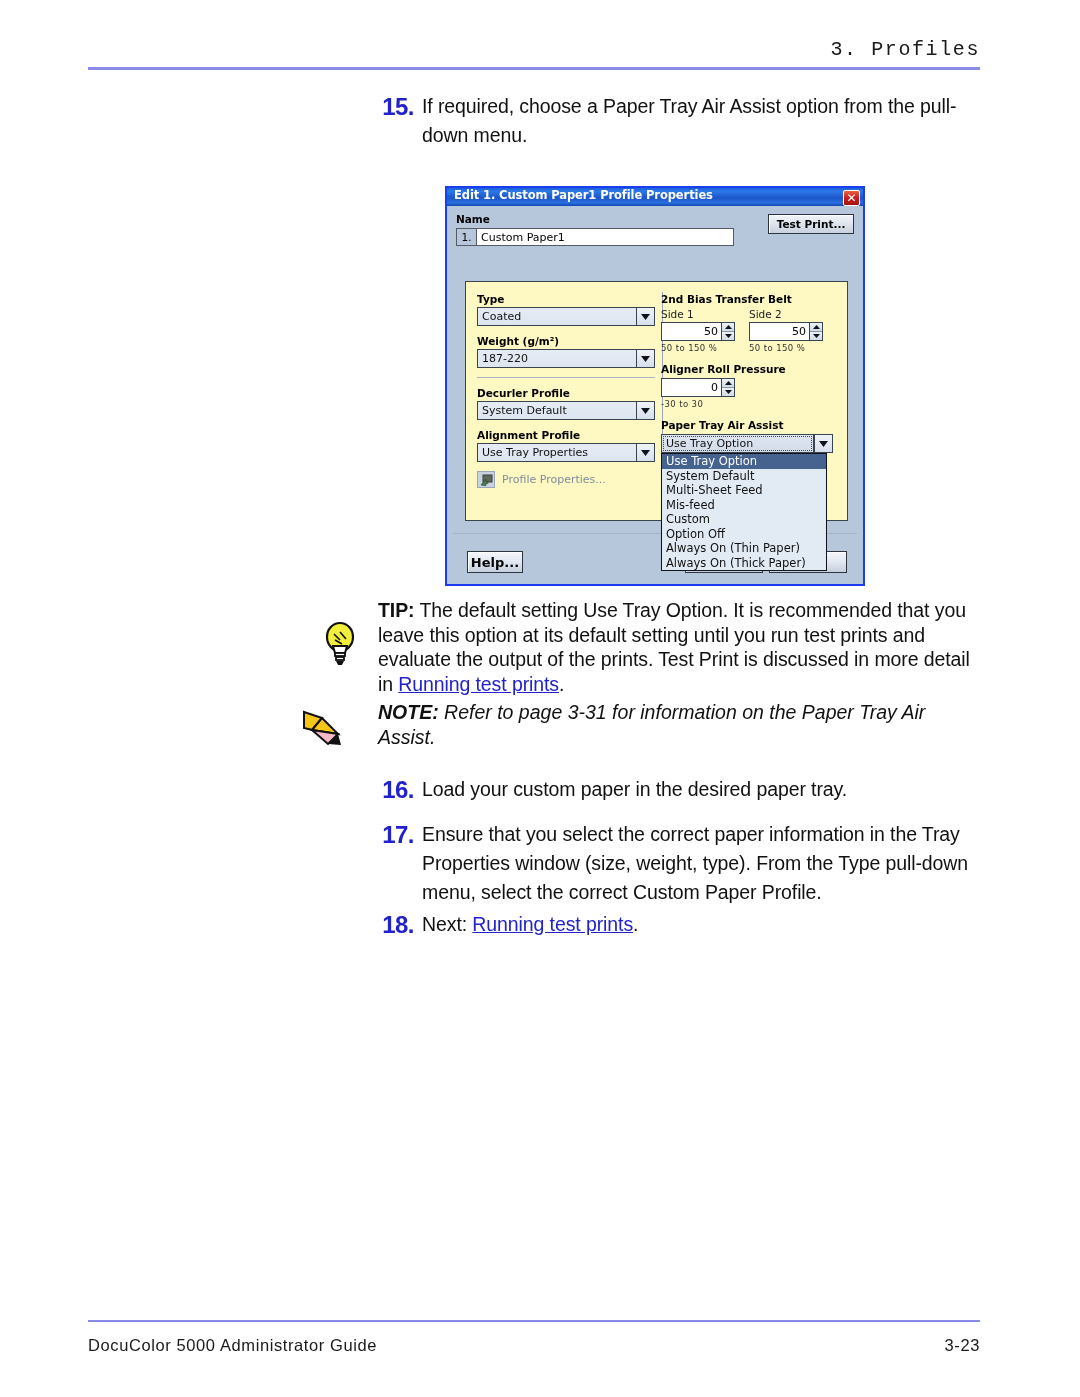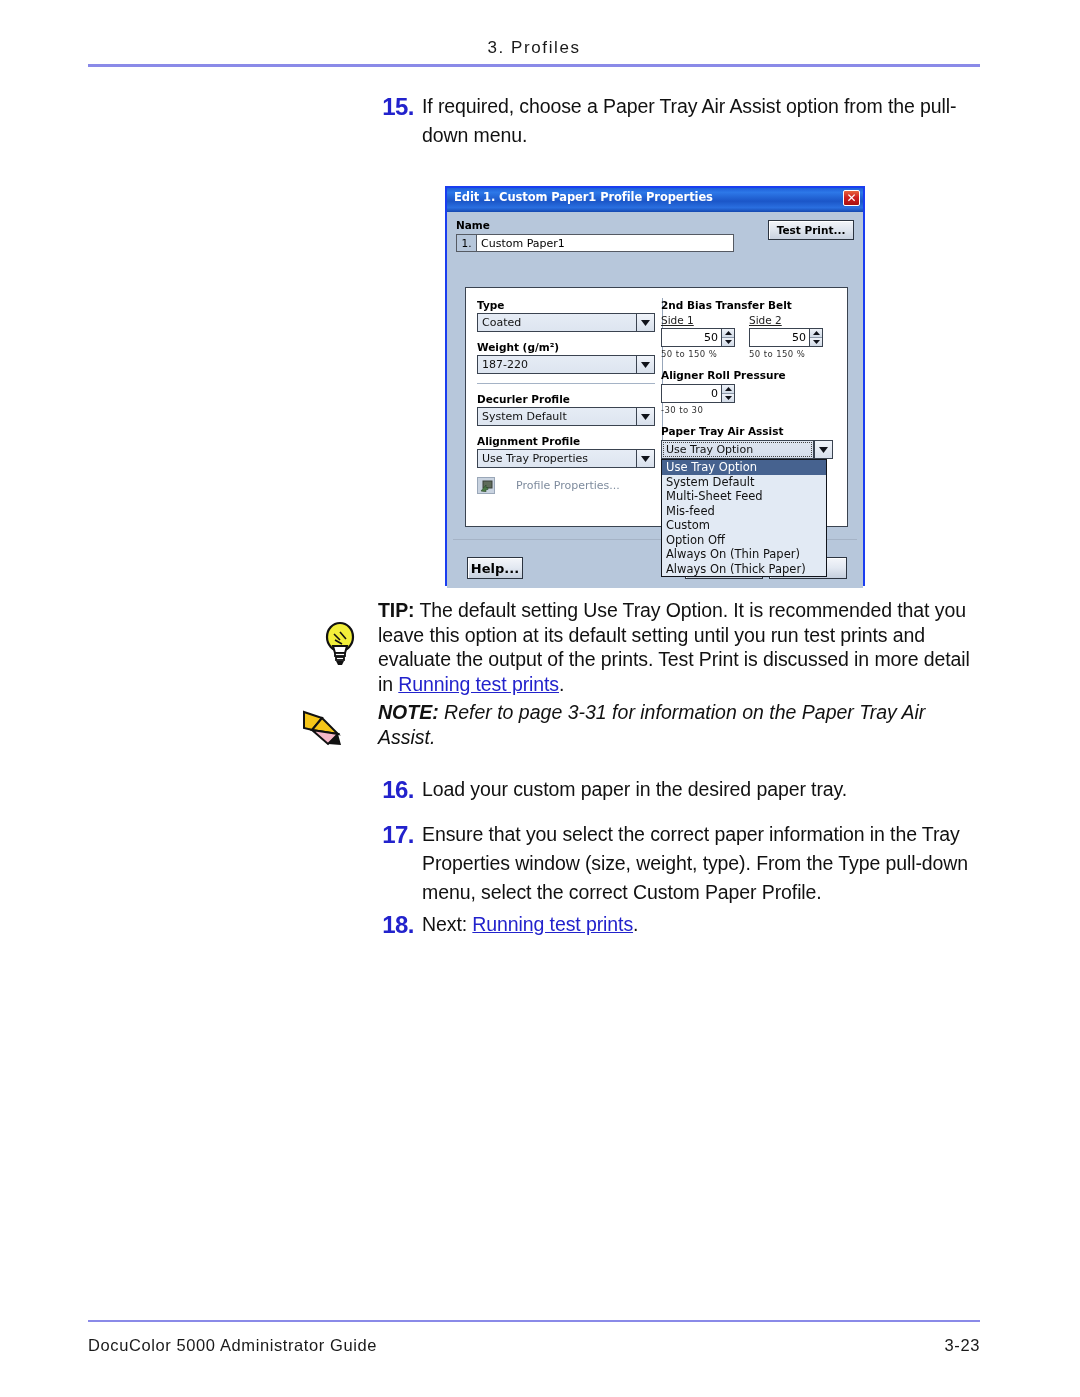--- a/index.html
+++ b/index.html
@@ -13,25 +13,25 @@
     position: relative;
     overflow: hidden;
   }
 
   
   .page-header {
     position: absolute;
     left: 88px; top: 38px; width: 892px;
   }
   .page-header-text {
-    text-align: center;
-    font-size: 17px;
+    text-align: right;
+    font-size: 20px;
     letter-spacing: 1.6px;
     color: #1a1a1a;
-    font-family: Liberation Sans, sans-serif;
+    font-family: Liberation Mono, monospace;
   }
   .rule {
     height: 2.5px;
     background: #8a8ae8;
     margin-top: 6px;
   }
 
   
   .step {
     position: absolute;
@@ -126,24 +126,24 @@
   
   .dialog {
     position: absolute;
     left: 445px; top: 186px;
     width: 420px; height: 400px;
     background: #b7c7db;
     border: 2px solid #1a3df0;
     font-family: "DejaVu Sans", "Liberation Sans", sans-serif;
   }
   .titlebar {
-    height: 24px;
+    height: 18px;
     background: linear-gradient(to bottom, #1d5fd8 0%, #2d78e8 18%, #1b56c8 55%, #2a6fe0 82%, #1448b0 100%);
     display: flex;
-    align-items: flex-end;
+    align-items: flex-start;
     padding: 0 2px 8px 7px;
     position: relative;
   }
   .titlebar-text {
     color: #ffffff;
     font-size: 11.5px;
     font-weight: bold;
     white-space: nowrap;
     letter-spacing: -0.1px;
   }
@@ -209,21 +209,21 @@
     color: #000;
     cursor: pointer;
   }
 
   
   .group-panel {
     position: absolute;
     left: 18px; top: 75px;
     width: 383px; height: 240px;
     border: 1px solid #3a4350;
-    background: #ffffff;
+    background: #fef9c3;
   }
   .col-left {
     position: absolute;
     left: 11px; top: 11px; width: 178px;
   }
   .col-right {
     position: absolute;
     left: 195px; top: 11px; width: 172px;
   }
   .col-divider {
@@ -261,42 +261,42 @@
   }
   .combo-arrow svg { display: block; }
 
   .hr-light {
     height: 1px; background: #a5b3c6;
     margin: 7px 0 9px 0;
   }
 
   .profile-props {
     display: flex; align-items: center;
-    gap: 21px; margin-top: 0; text-align: center;
+    gap: 7px; margin-top: 0; text-align: center;
   }
   .pp-icon {
     width: 18px; height: 17px;
     background: #c9d3e0;
     border: 1px solid #9aa7b8;
     position: relative;
     display:flex;align-items:center;justify-content:center;
   }
   .pp-label {
     font-size: 11px;
     color: #7f8c9e;
   }
 
   
   .grp-title {
     font-size: 10.5px; font-weight: bold; color: #000;
     margin-bottom: 3px;
   }
   .side-row { display: flex; gap: 14px; }
   .side-col { width: 74px; }
-  .side-label { font-size: 10.5px; color: #222; margin-bottom: 2px; text-decoration: underline; }
+  .side-label { font-size: 10.5px; color: #222; margin-bottom: 2px; }
   .spinner { display: flex; align-items: stretch; height: 19px; }
   .spin-text {
     flex: 1;
     background: #ffffff;
     border: 1px solid #3a4350;
     font-size: 11px;
     padding: 0 3px;
     display: flex; align-items: center; justify-content: flex-end;
     color: #000;
   }

